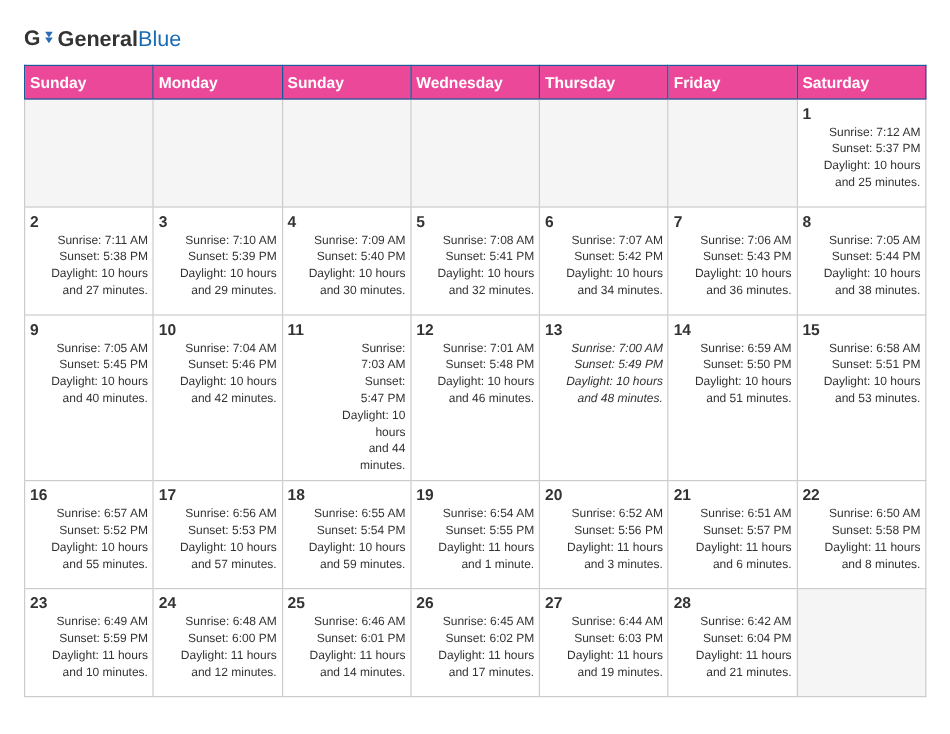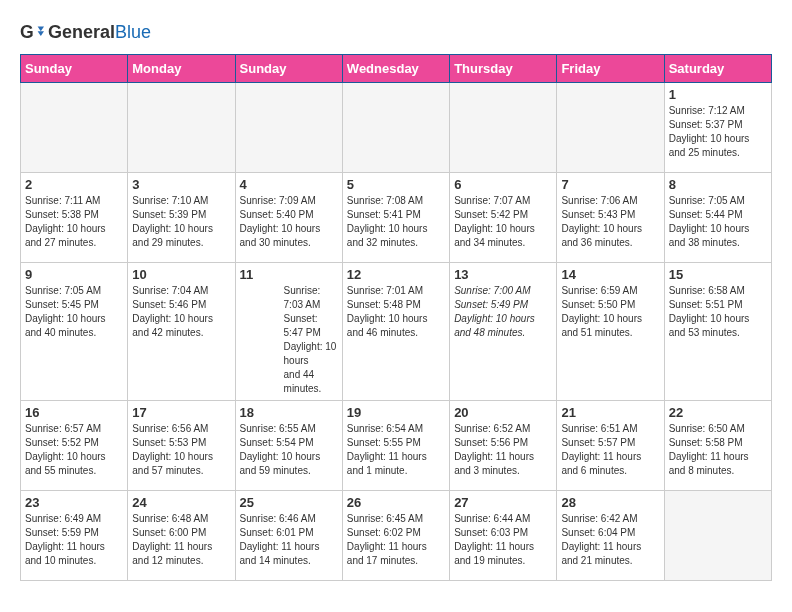--- a/index.html
+++ b/index.html
@@ -73,20 +73,21 @@
     .day-number {
       font-size: 13px;
       font-weight: bold;
       color: #333;
       margin-bottom: 2px;
     }
     .day-info {
       font-size: 10px;
       color: #333;
       line-height: 1.4;
+      text-align: right;
     }
   </style>
 </head>
 <body>
 
 <div class="header-area">
   <div class="logo">
     <svg class="logo-icon" viewBox="0 0 30 30" xmlns="http://www.w3.org/2000/svg">
       <text x="0" y="22" font-size="22" font-weight="bold" fill="#333">G</text>
       <polygon points="22,8 30,8 26,14" fill="#2a6db5"></polygon>

